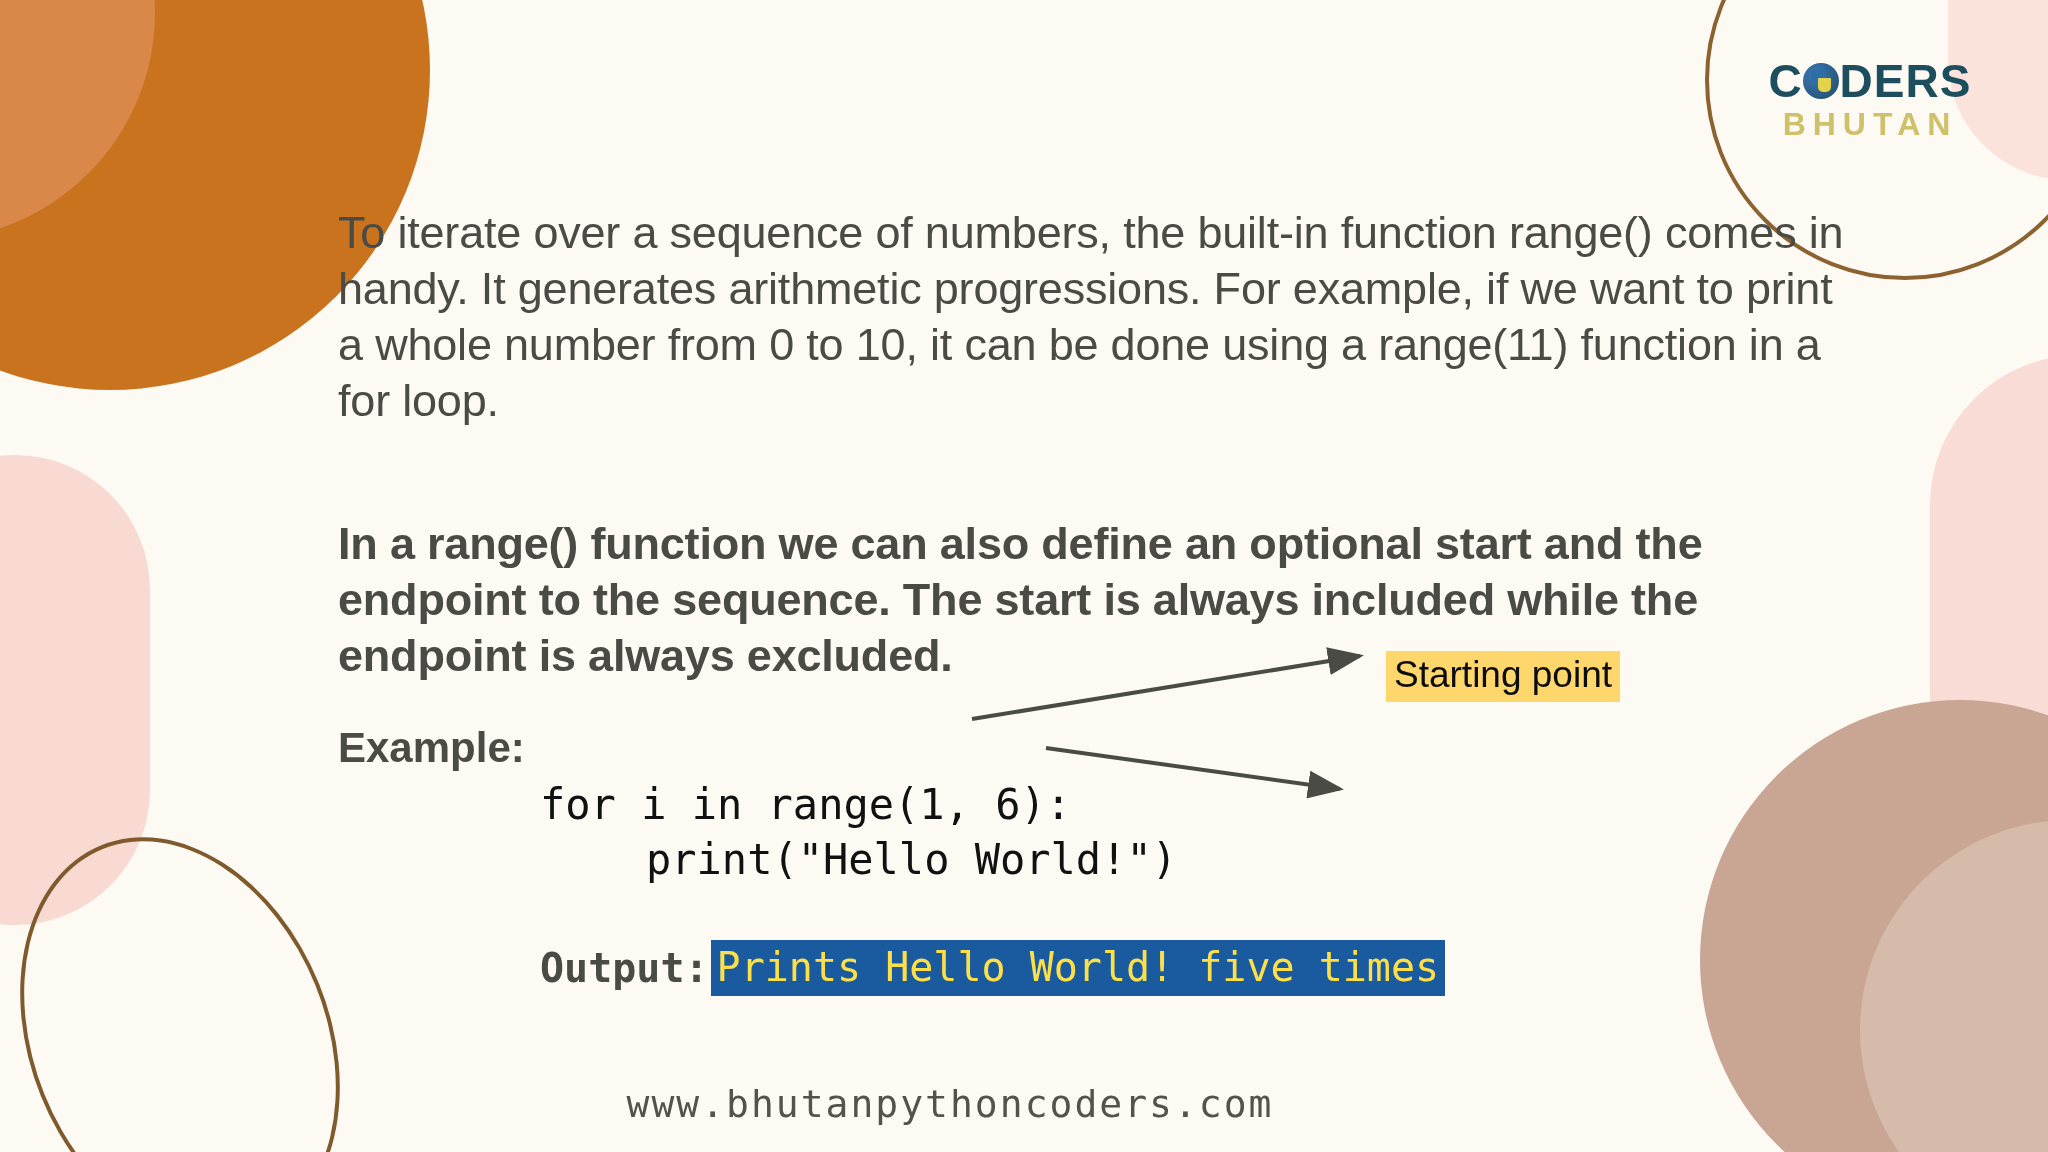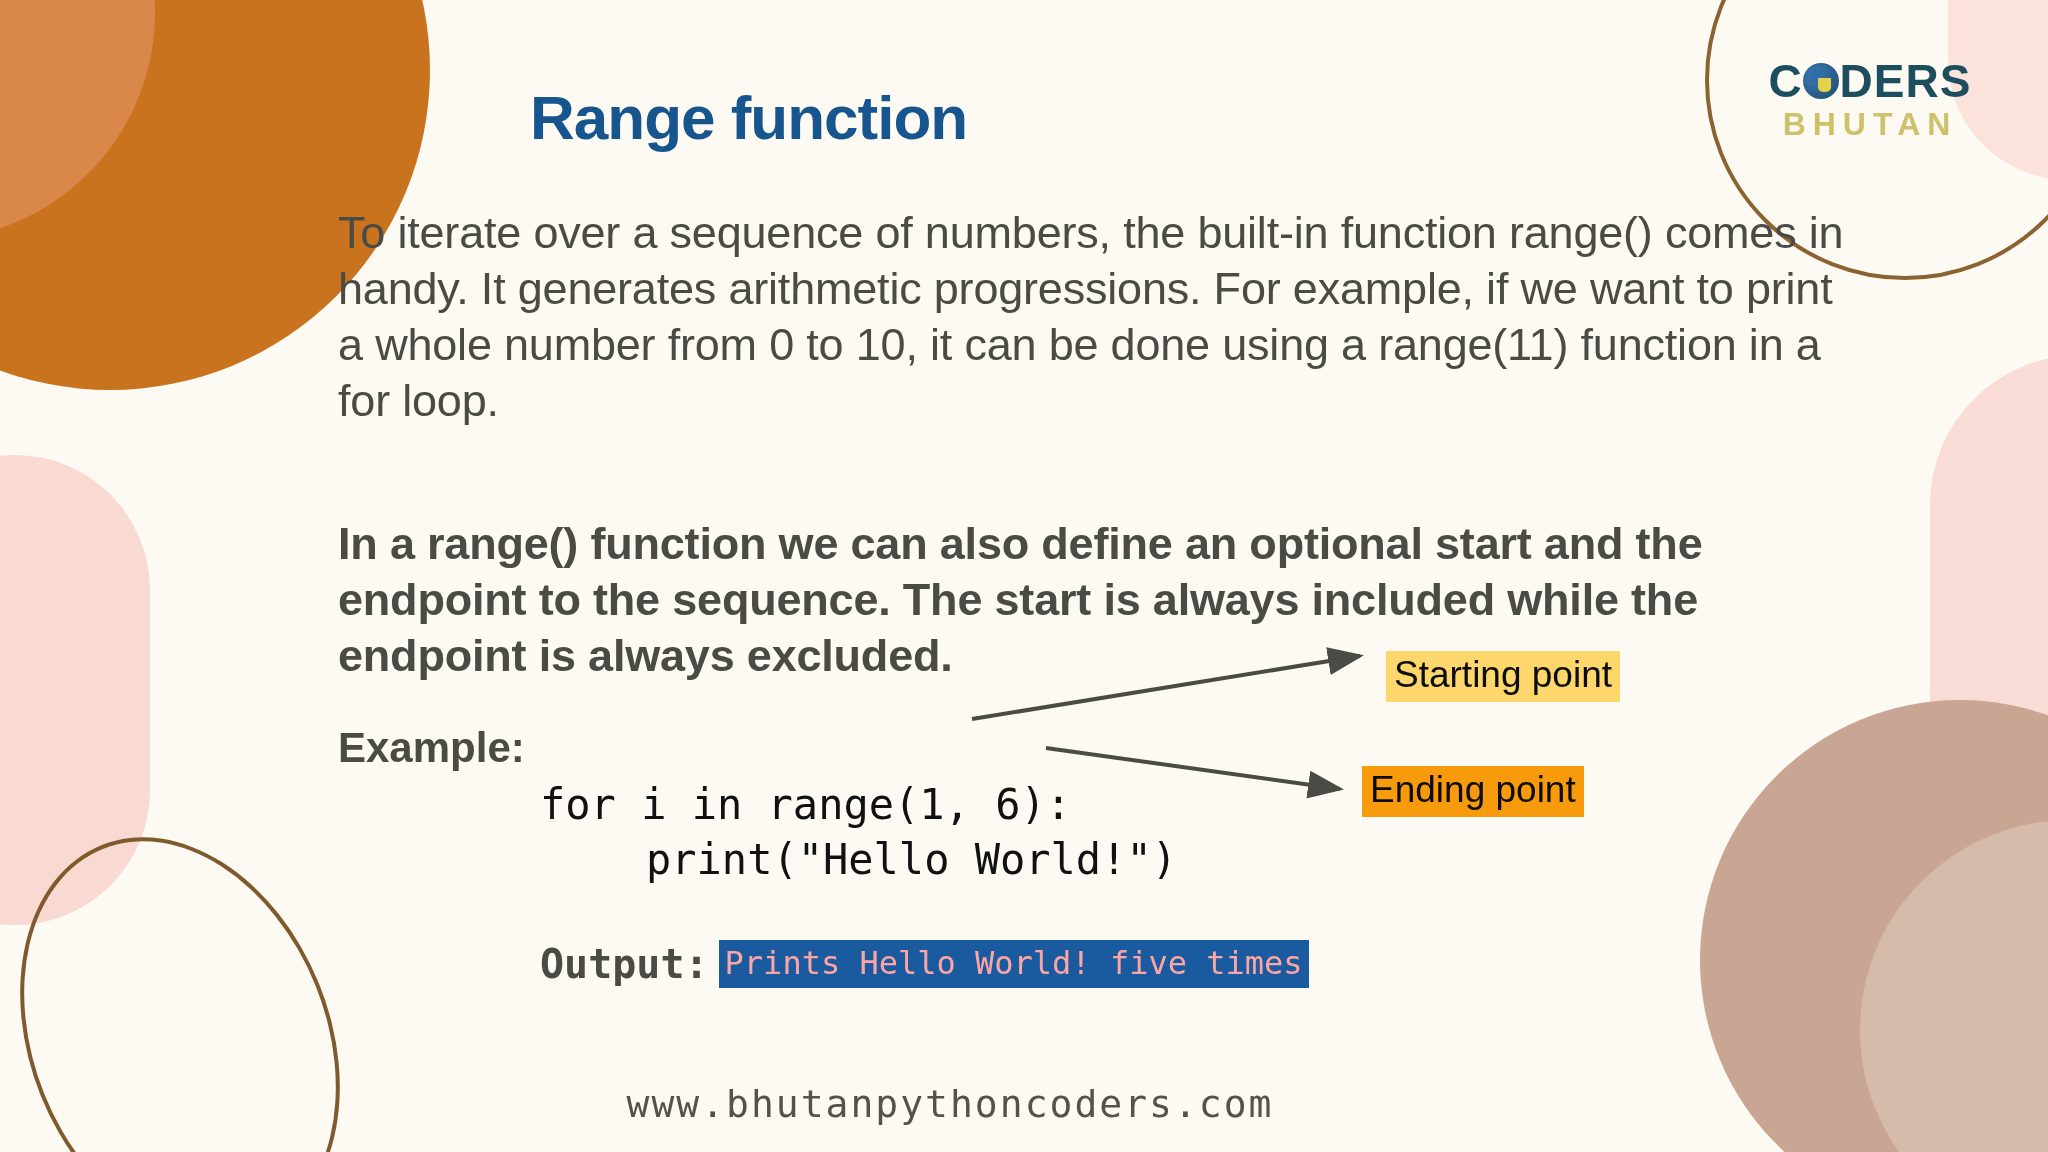--- a/index.html
+++ b/index.html
@@ -181,26 +181,26 @@
   }
   .output-label {
     font-family:"DejaVu Sans Mono", monospace;
     font-size:40px;
     font-weight:bold;
     color:#4B4B46;
     white-space:pre;
   }
   .output-value {
     font-family:"DejaVu Sans Mono", monospace;
-    font-size:32px;
-    color:#fca5a5;
+    font-size:40px;
+    color:#fde047;
     background:#1A5A9E;
     padding:4px 6px 6px 6px;
     white-space:pre;
-    margin-left:10px;
+    margin-left:2px;
   }
 
   
   .callout {
     position:absolute;
     font-size:37px;
     color:#0C0C0C;
     padding:3px 8px 6px 8px;
     white-space:nowrap;
   }
@@ -240,21 +240,20 @@
   <div class="deco circle-orange-dark"></div>
   <div class="deco circle-orange-light"></div>
   <div class="deco pink-rounded-left"></div>
   <div class="deco pink-top-right"></div>
   <div class="deco pink-rounded-right"></div>
   <div class="deco circle-tan-dark"></div>
   <div class="deco circle-tan-light"></div>
   <div class="deco ring-top-right"></div>
   <div class="deco ring-bottom-left"></div>
 
-  <div class="title">Range function</div>
 
   <div class="logo">
     <div class="logo-coders">
       <span>CODERS</span>
       <span class="py-o"></span>
     </div>
     <div class="logo-bhutan">BHUTAN</div>
   </div>
 
   <div class="para" id="para1">To iterate over a sequence of numbers, the built-in function range() comes in handy. It generates arithmetic progressions. For example, if we want to print a whole number from 0 to 10, it can be done using a range(11) function in a for loop.</div>
@@ -273,17 +272,16 @@
     <defs>
       <marker id="ah" markerWidth="9" markerHeight="7" refX="8" refY="3.5" orient="auto">
         <polygon points="0 0, 9 3.5, 0 7" fill="#4B4B46"></polygon>
       </marker>
     </defs>
     <line x1="972" y1="719" x2="1360" y2="656" stroke="#4B4B46" stroke-width="4" marker-end="url(#ah)"></line>
     <line x1="1046" y1="748" x2="1340" y2="789" stroke="#4B4B46" stroke-width="4" marker-end="url(#ah)"></line>
   </svg>
 
   <div class="callout" id="callout-start">Starting point</div>
-  <div class="callout" id="callout-end">Ending point</div>
 
   <div class="footer">www.bhutanpythoncoders.com</div>
 
 </div>
 
 </body></html>

